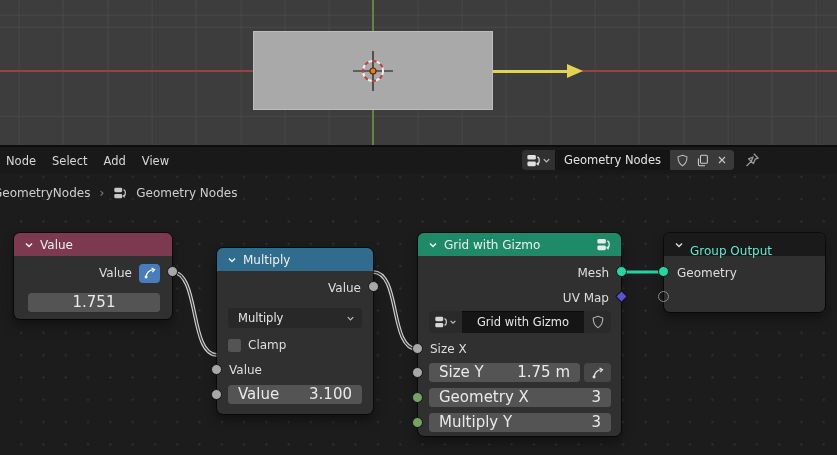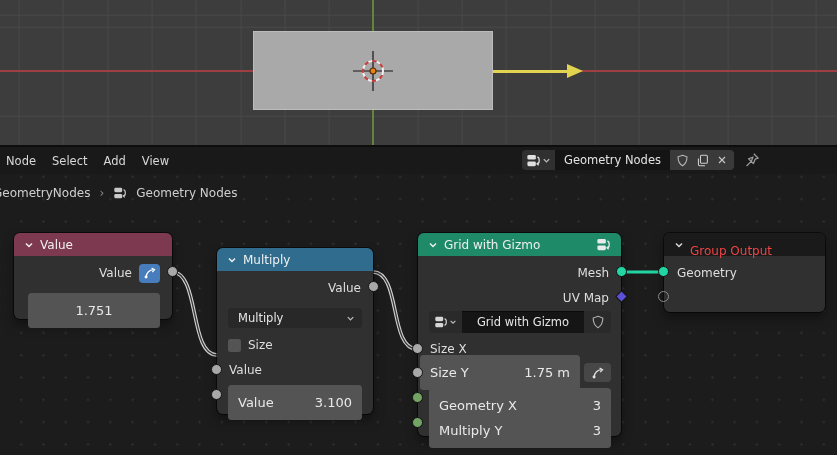--- a/index.html
+++ b/index.html
@@ -44,21 +44,21 @@
   .breadcrumb .crumb { color:#cfcfcf; font-size:12px; }
   .breadcrumb .sep { color:#8a8a8a; font-size:12px; }
   .wires { position:absolute; left:0; top:0; width:837px; height:281px; z-index:1; }
 
   .node { position:absolute; background:#303030; border-radius:6px; z-index:2;
     box-shadow:0 0 0 1px rgba(0,0,0,.55), 0 6px 12px rgba(0,0,0,.4); }
   .node-header { height:23px; border-radius:6px 6px 0 0; display:flex; align-items:center; gap:6px; padding:0 10px; }
   .node-title { color:#efefef; font-size:12px; white-space:nowrap; }
   .row { position:absolute; display:flex; align-items:center; font-size:12px; color:#dedede; }
   .row.right { justify-content:flex-end; }
-  .fld { background:#545454; border-radius:3.5px; height:35px; display:flex; align-items:center; color:#e9e9e9; font-size:13px; }
+  .fld { background:#545454; border-radius:3.5px; height:19px; display:flex; color:#e9e9e9; font-size:15px; }
   .fld .l { padding-left:10px; }
   .fld .r { margin-left:auto; padding-right:10px; }
   .fld.center { justify-content:center; }
   .dropdown { background:#282828; border-radius:3.5px; height:20px; display:flex; align-items:center; color:#e6e6e6; font-size:11.5px; padding:0 7px 0 10px; }
   .dropdown .dd-label { flex:1; }
   .checkbox { width:13px; height:13px; background:#545454; border-radius:2.5px; }
   .namefield { background:#151515; height:22px; display:flex; align-items:center; justify-content:center; color:#e6e6e6; font-size:11.5px; border-top:1px solid #0a0a0a; border-bottom:1px solid #3a3a3a00; }
   .minibtn { background:#2a2a2a; display:flex; align-items:center; justify-content:center; }
   .driver-chip { width:21px; height:19px; background:var(--driver-blue); border-radius:4px; display:flex; align-items:center; justify-content:center; }
   .driver-btn { width:27px; height:19px; background:#474747; border-radius:3.5px; display:flex; align-items:center; justify-content:center; }
@@ -218,21 +218,21 @@
       <div class="dropdown" style="position:absolute; left:11px; top:60px; width:134px;">
         <span class="dd-label">Multiply</span>
         <span class="icon">
           <svg width="9" height="9" viewBox="0 0 10 10">
               <path d="M2 3.5 L5 6.5 L8 3.5" fill="none" stroke="#bdbdbd" stroke-width="1.4"></path>
             </svg>
         </span>
       </div>
       <div class="row" style="left:11px; top:89px; height:16px; gap:7px;">
         <span class="checkbox"></span>
-        <span>Size</span>
+        <span>Clamp</span>
       </div>
       <div class="row" style="left:12px; top:112px; height:20px;">
         <span>Value</span>
       </div>
       <div class="fld" style="position:absolute; left:11px; top:137px; width:134px;">
         <span class="l">Value</span>
         <span class="r">3.100</span>
       </div>
       <span class="socket gray" style="right:-6px; top:33px;"></span>
       <span class="socket gray" style="left:-6px; top:116px;"></span>
@@ -282,21 +282,21 @@
           <span class="icon">
             <svg width="14" height="14" viewBox="0 0 16 16">
                 <path d="M8 1.5 L13.5 3.5 C13.5 9 11.5 12.6 8 14.5 C4.5 12.6 2.5 9 2.5 3.5 Z" fill="none" stroke="#b0b0b0" stroke-width="1.3"></path>
               </svg>
           </span>
         </span>
       </div>
       <div class="row" style="left:12px; top:106px; height:20px;">
         <span>Size X</span>
       </div>
-      <div class="row" style="left:2px; right:10px; top:130px; height:19px; gap:4px;">
+      <div class="row" style="left:11px; right:10px; top:130px; height:19px; gap:4px;">
         <span class="fld" style="flex:1;">
           <span class="l">Size Y</span>
           <span class="r">1.75 m</span>
         </span>
         <span class="driver-btn">
           <span class="icon">
             <svg width="14" height="14" viewBox="0 0 16 16">
                 <path d="M3.5 12.5 C4.5 6.5 8 4.5 12 4.2" fill="none" stroke="#e2e2e2" stroke-width="1.4"></path>
                 <path d="M9.8 2.2 L13.2 4.1 L10.6 7" fill="none" stroke="#e2e2e2" stroke-width="1.4"></path>
                 <circle cx="3.5" cy="12.5" r="1.7" fill="#e2e2e2"></circle>
@@ -320,21 +320,21 @@
       <span class="socket green" style="left:-6px; top:184px;"></span>
     </div>
 
     <div class="node" style="left:664px; top:59px; width:161px; height:79px;">
       <div class="node-header" style="background:var(--group-output-header); border-radius:6px 6px 0 0;">
         <span class="icon">
           <svg width="10" height="10" viewBox="0 0 10 10">
               <path d="M2 3.5 L5 6.5 L8 3.5" fill="none" stroke="#d8d8d8" stroke-width="1.5"></path>
             </svg>
         </span>
-        <span class="node-title" style="color:#ef4444;margin-top:12px;">Group Output</span>
+        <span class="node-title" style="color:#5eead4;margin-top:12px;">Group Output</span>
       </div>
       <div class="row" style="left:13px; top:30px; height:20px;">
         <span>Geometry</span>
       </div>
       <span class="socket teal" style="left:-6px; top:33px;"></span>
       <span class="socket empty" style="left:-6px; top:58px;"></span>
     </div>
 
   </div>
 </div>

